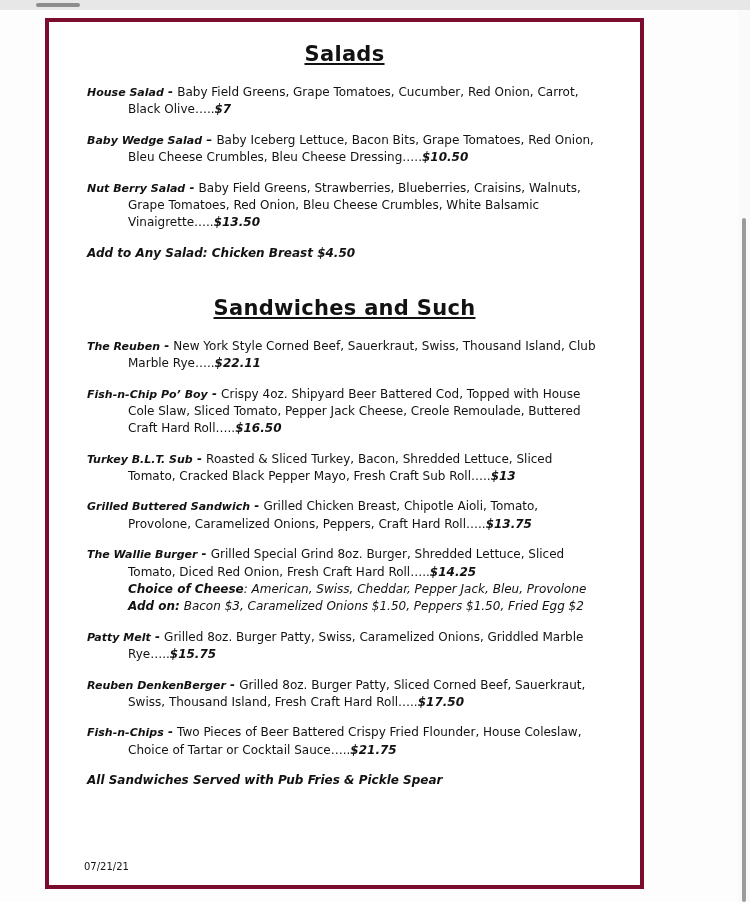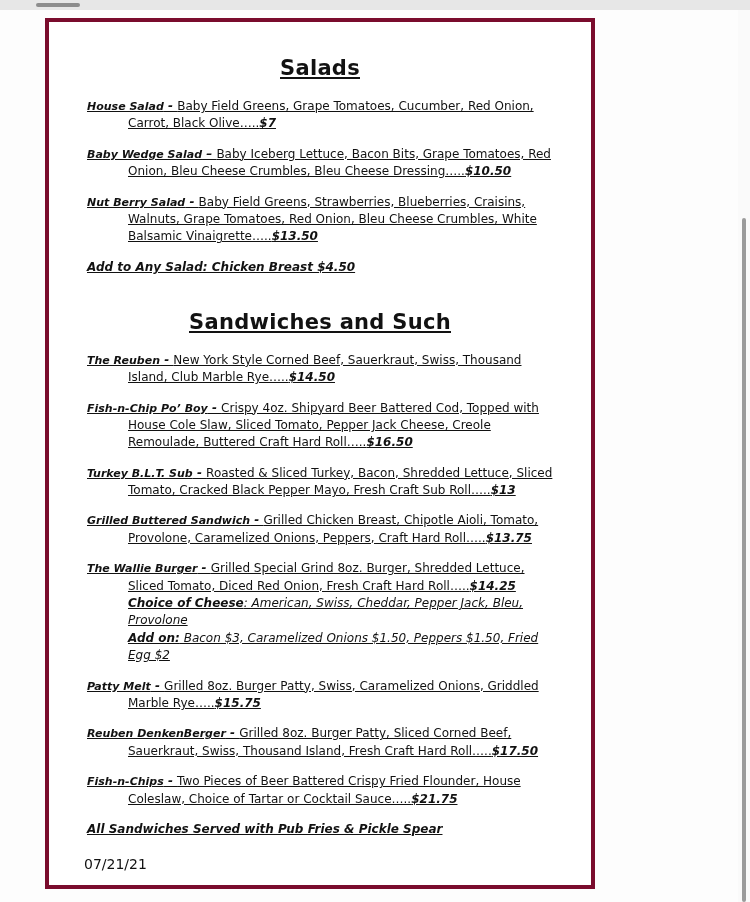--- a/index.html
+++ b/index.html
@@ -7,26 +7,25 @@
     position:relative; width:750px; height:902px;
     background:#fdfdfd; overflow:hidden;
     font-family:"DejaVu Sans", sans-serif; color:#121212;
   }
   .top-strip { position:absolute; top:0; left:0; width:100%; height:10px; background:#e7e7e7; }
   .top-dash { position:absolute; top:3px; left:36px; width:44px; height:4px; background:#8d8d8d; border-radius:2px; }
   .scrollbar-track { position:absolute; top:10px; right:0; width:12px; height:892px; background:#fafafa; }
   .scrollbar-thumb { position:absolute; top:218px; right:4px; width:4px; height:684px; background:#9b9b9b; border-radius:2px; }
 
   .doc-page {
-    position:absolute; left:45px; top:18px; width:550px; height:871px;
+    position:absolute; left:45px; top:18px; width:599px; height:871px;
     box-sizing:border-box; background:#ffffff;
     border:4px solid #7a0c2d;
-    padding:28px 38px 0 38px;
+    padding:14px 38px 0 38px;
     overflow:hidden;
-    text-decoration:underline;
   }
 
   .section-title {
     font-size:21px; font-weight:bold; font-style:normal;
     text-decoration:underline; text-align:center;
     margin:6px 0 18px 0; letter-spacing:0.3px;
   }
   .menu-section + .menu-section { margin-top:36px; }
 
   .menu-item {
@@ -43,21 +42,21 @@
   .extra-label { font-weight:bold; }
 
   .section-note {
     font-size:12px; font-weight:bold; font-style:italic;
     margin:14px 0 0 0;
     padding-left:0; text-indent:0;
   }
 
   .page-date {
     position:absolute; left:35px; bottom:13px;
-    font-size:14px; font-style:normal; font-weight:normal;
+    font-size:10px; font-style:normal; font-weight:normal;
   }
 </style>
 </head>
 <body>
 
 <div class="viewport">
 
   <div class="top-strip"></div>
   <div class="top-dash"></div>
 
@@ -65,21 +64,21 @@
     <div>
         <section class="menu-section">
           <h1 class="section-title">Salads</h1>
           <div class="menu-item"><span class="item-name">House Salad</span><span class="item-sep"> - </span><span class="item-desc">Baby Field Greens, Grape Tomatoes, Cucumber, Red Onion, Carrot, Black Olive…..</span><span class="item-price">$7</span></div>
           <div class="menu-item"><span class="item-name">Baby Wedge Salad</span><span class="item-sep"> – </span><span class="item-desc">Baby Iceberg Lettuce, Bacon Bits, Grape Tomatoes, Red Onion, Bleu Cheese Crumbles, Bleu Cheese Dressing…..</span><span class="item-price">$10.50</span></div>
           <div class="menu-item"><span class="item-name">Nut Berry Salad</span><span class="item-sep"> - </span><span class="item-desc">Baby Field Greens, Strawberries, Blueberries, Craisins, Walnuts, Grape Tomatoes, Red Onion, Bleu Cheese Crumbles, White Balsamic Vinaigrette…..</span><span class="item-price">$13.50</span></div>
           <p class="section-note">Add to Any Salad: Chicken Breast $4.50</p>
         </section>
         <section class="menu-section">
           <h1 class="section-title">Sandwiches and Such</h1>
-          <div class="menu-item"><span class="item-name">The Reuben</span><span class="item-sep"> - </span><span class="item-desc">New York Style Corned Beef, Sauerkraut, Swiss, Thousand Island, Club Marble Rye…..</span><span class="item-price">$14.50</span></div>
+          <div class="menu-item"><span class="item-name">The Reuben</span><span class="item-sep"> - </span><span class="item-desc">New York Style Corned Beef, Sauerkraut, Swiss, Thousand Island, Club Marble Rye…..</span><span class="item-price">$22.11</span></div>
           <div class="menu-item"><span class="item-name">Fish-n-Chip Po’ Boy</span><span class="item-sep"> - </span><span class="item-desc">Crispy 4oz. Shipyard Beer Battered Cod, Topped with House Cole Slaw, Sliced Tomato, Pepper Jack Cheese, Creole Remoulade, Buttered Craft Hard Roll…..</span><span class="item-price">$16.50</span></div>
           <div class="menu-item"><span class="item-name">Turkey B.L.T. Sub</span><span class="item-sep"> - </span><span class="item-desc">Roasted &amp; Sliced Turkey, Bacon, Shredded Lettuce, Sliced Tomato, Cracked Black Pepper Mayo, Fresh Craft Sub Roll…..</span><span class="item-price">$13</span></div>
           <div class="menu-item"><span class="item-name">Grilled Buttered Sandwich</span><span class="item-sep"> - </span><span class="item-desc">Grilled Chicken Breast, Chipotle Aioli, Tomato, Provolone, Caramelized Onions, Peppers, Craft Hard Roll…..</span><span class="item-price">$13.75</span></div>
           <div class="menu-item"><span class="item-name">The Wallie Burger</span><span class="item-sep"> - </span><span class="item-desc">Grilled Special Grind 8oz. Burger, Shredded Lettuce, Sliced Tomato, Diced Red Onion, Fresh Craft Hard Roll…..</span><span class="item-price">$14.25</span><div class="item-extra"><span class="extra-label">Choice of Cheese</span><span class="extra-text">: American, Swiss, Cheddar, Pepper Jack, Bleu, Provolone</span></div><div class="item-extra"><span class="extra-label">Add on:</span><span class="extra-text"> Bacon $3, Caramelized Onions $1.50, Peppers $1.50, Fried Egg $2</span></div></div>
           <div class="menu-item"><span class="item-name">Patty Melt</span><span class="item-sep"> - </span><span class="item-desc">Grilled 8oz. Burger Patty, Swiss, Caramelized Onions, Griddled Marble Rye…..</span><span class="item-price">$15.75</span></div>
           <div class="menu-item"><span class="item-name">Reuben DenkenBerger</span><span class="item-sep"> - </span><span class="item-desc">Grilled 8oz. Burger Patty, Sliced Corned Beef, Sauerkraut, Swiss, Thousand Island, Fresh Craft Hard Roll…..</span><span class="item-price">$17.50</span></div>
           <div class="menu-item"><span class="item-name">Fish-n-Chips</span><span class="item-sep"> - </span><span class="item-desc">Two Pieces of Beer Battered Crispy Fried Flounder, House Coleslaw, Choice of Tartar or Cocktail Sauce…..</span><span class="item-price">$21.75</span></div>
           <p class="section-note">All Sandwiches Served with Pub Fries &amp; Pickle Spear</p>
         </section>
       </div>

